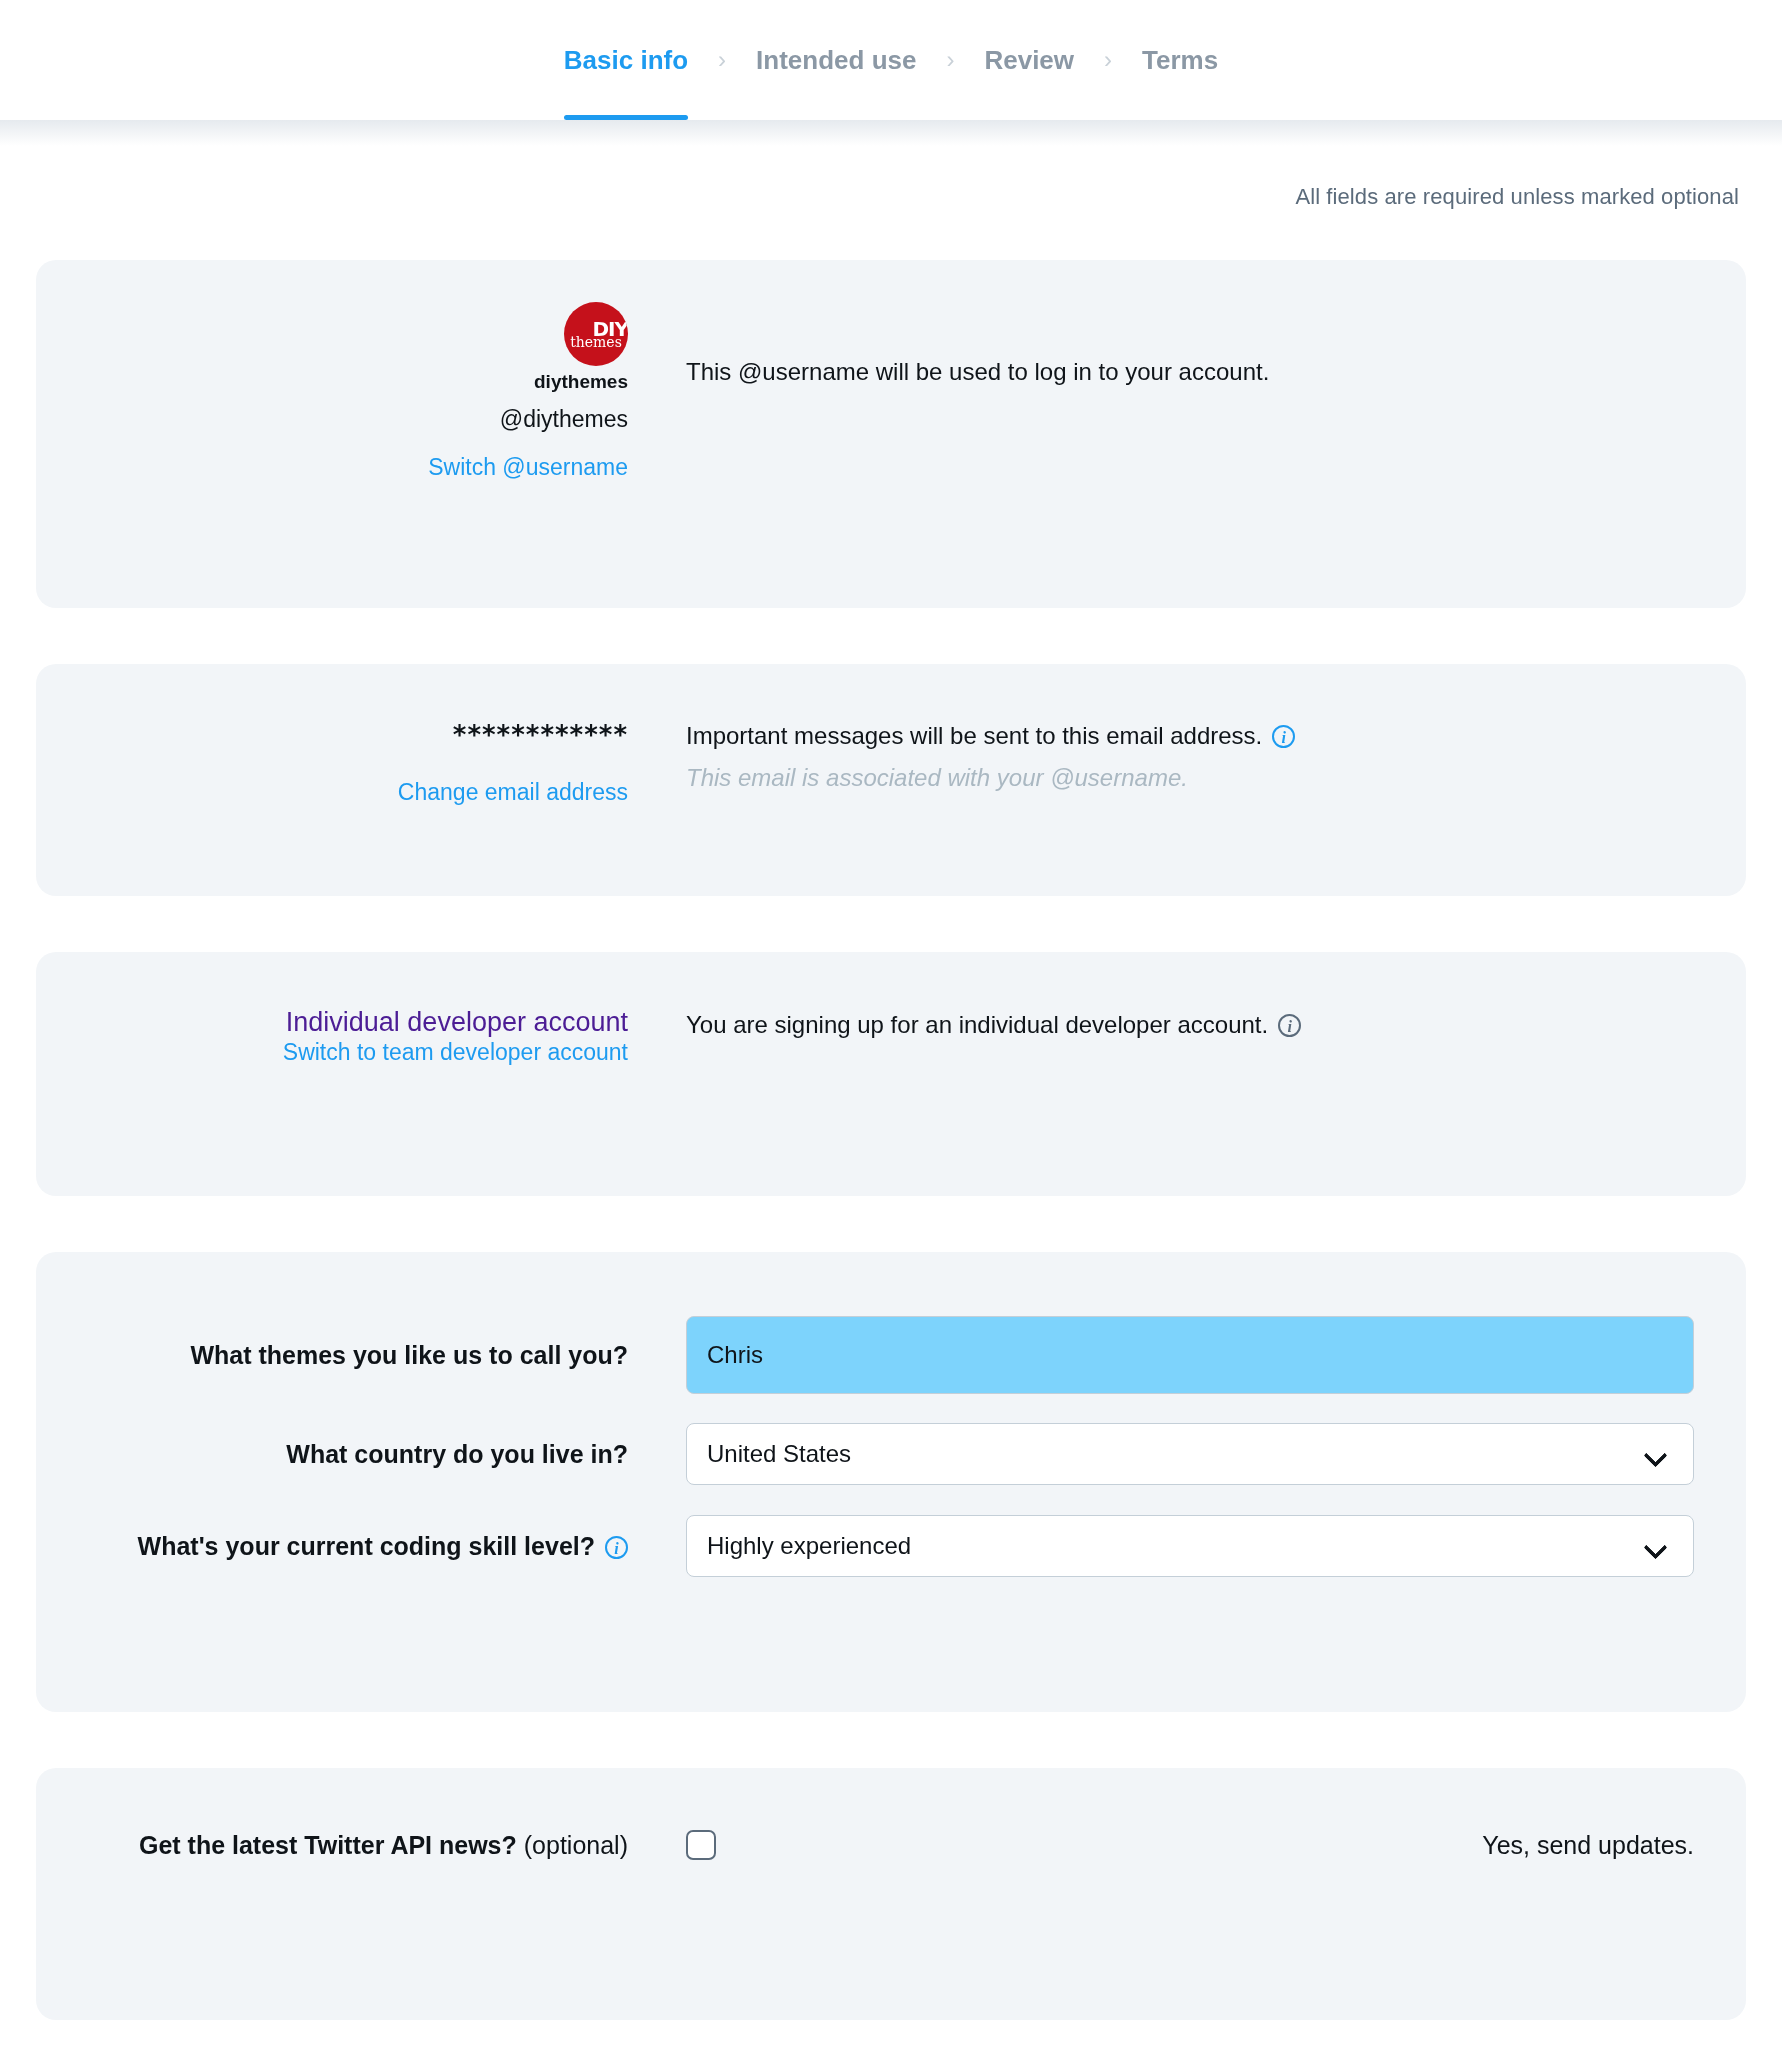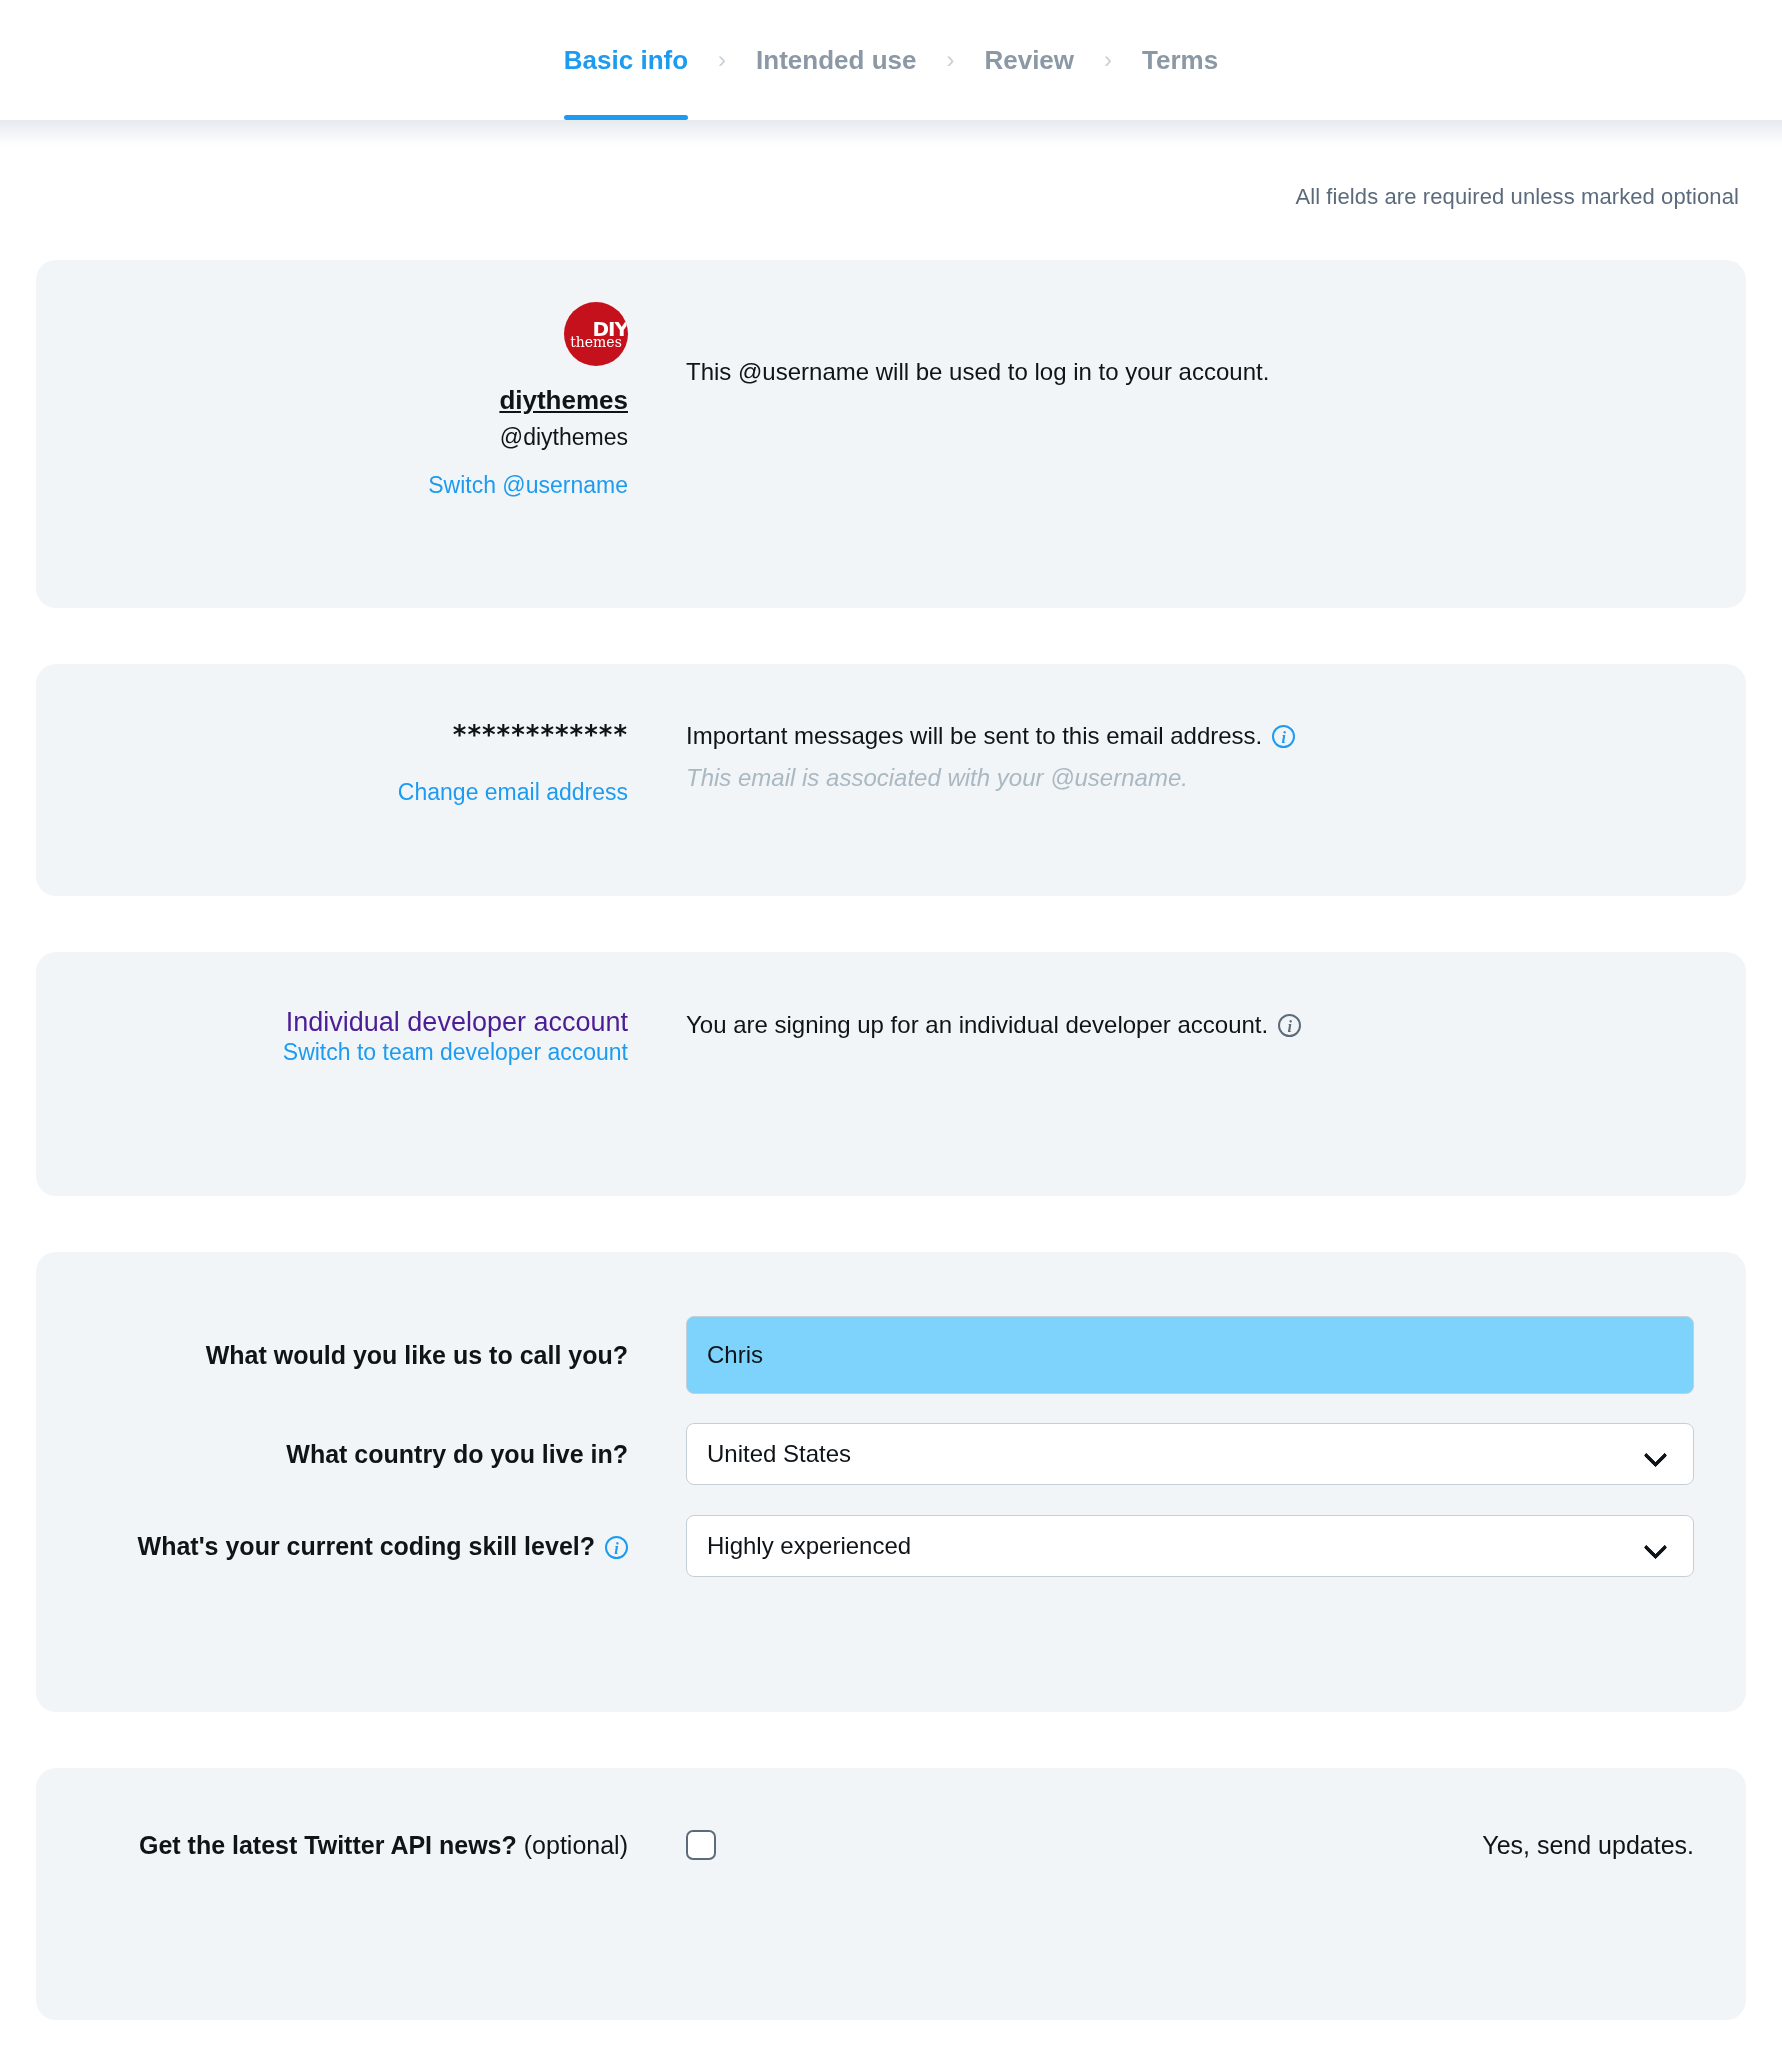--- a/index.html
+++ b/index.html
@@ -151,26 +151,24 @@
     left: 0;
     right: 0;
     text-align: center;
     font-family: "DejaVu Serif", serif;
     font-size: 14px;
     color: #ffffff;
     line-height: 15px;
     letter-spacing: 0px;
   }
   .display-name {
-    font-size: 26px;
-    font-weight: bold;
-    color: #0f1419;
-    margin-top: 18px;
+    font-size: 19px;
+    font-weight: bold;
+    color: #0f1419;
     line-height: 32px;
-    text-decoration: underline;
   }
   .handle {
     font-size: 23px;
     color: #0f1419;
     margin-top: 7px;
     line-height: 28px;
   }
   .link {
     color: #1d9bf0;
     font-size: 23px;
@@ -402,21 +400,21 @@
         <div class="desc">
           <span>You are signing up for an individual developer account.</span><span class="info-icon gray">i</span>
         </div>
       </div>
     </div>
   </div>
 
   <div class="card card-4">
 
     <div class="field-row" style="padding-top:64px">
-      <div class="field-label">What would you like us to call you?</div>
+      <div class="field-label">What themes you like us to call you?</div>
       <div class="field-ctrl">
         <input class="text-input" type="text" value="Chris" style="">
       </div>
     </div>
 
     <div class="field-row" style="padding-top:29px">
       <div class="field-label">What country do you live in?</div>
       <div class="field-ctrl">
         <div class="select-box">
           <span>United States</span>

